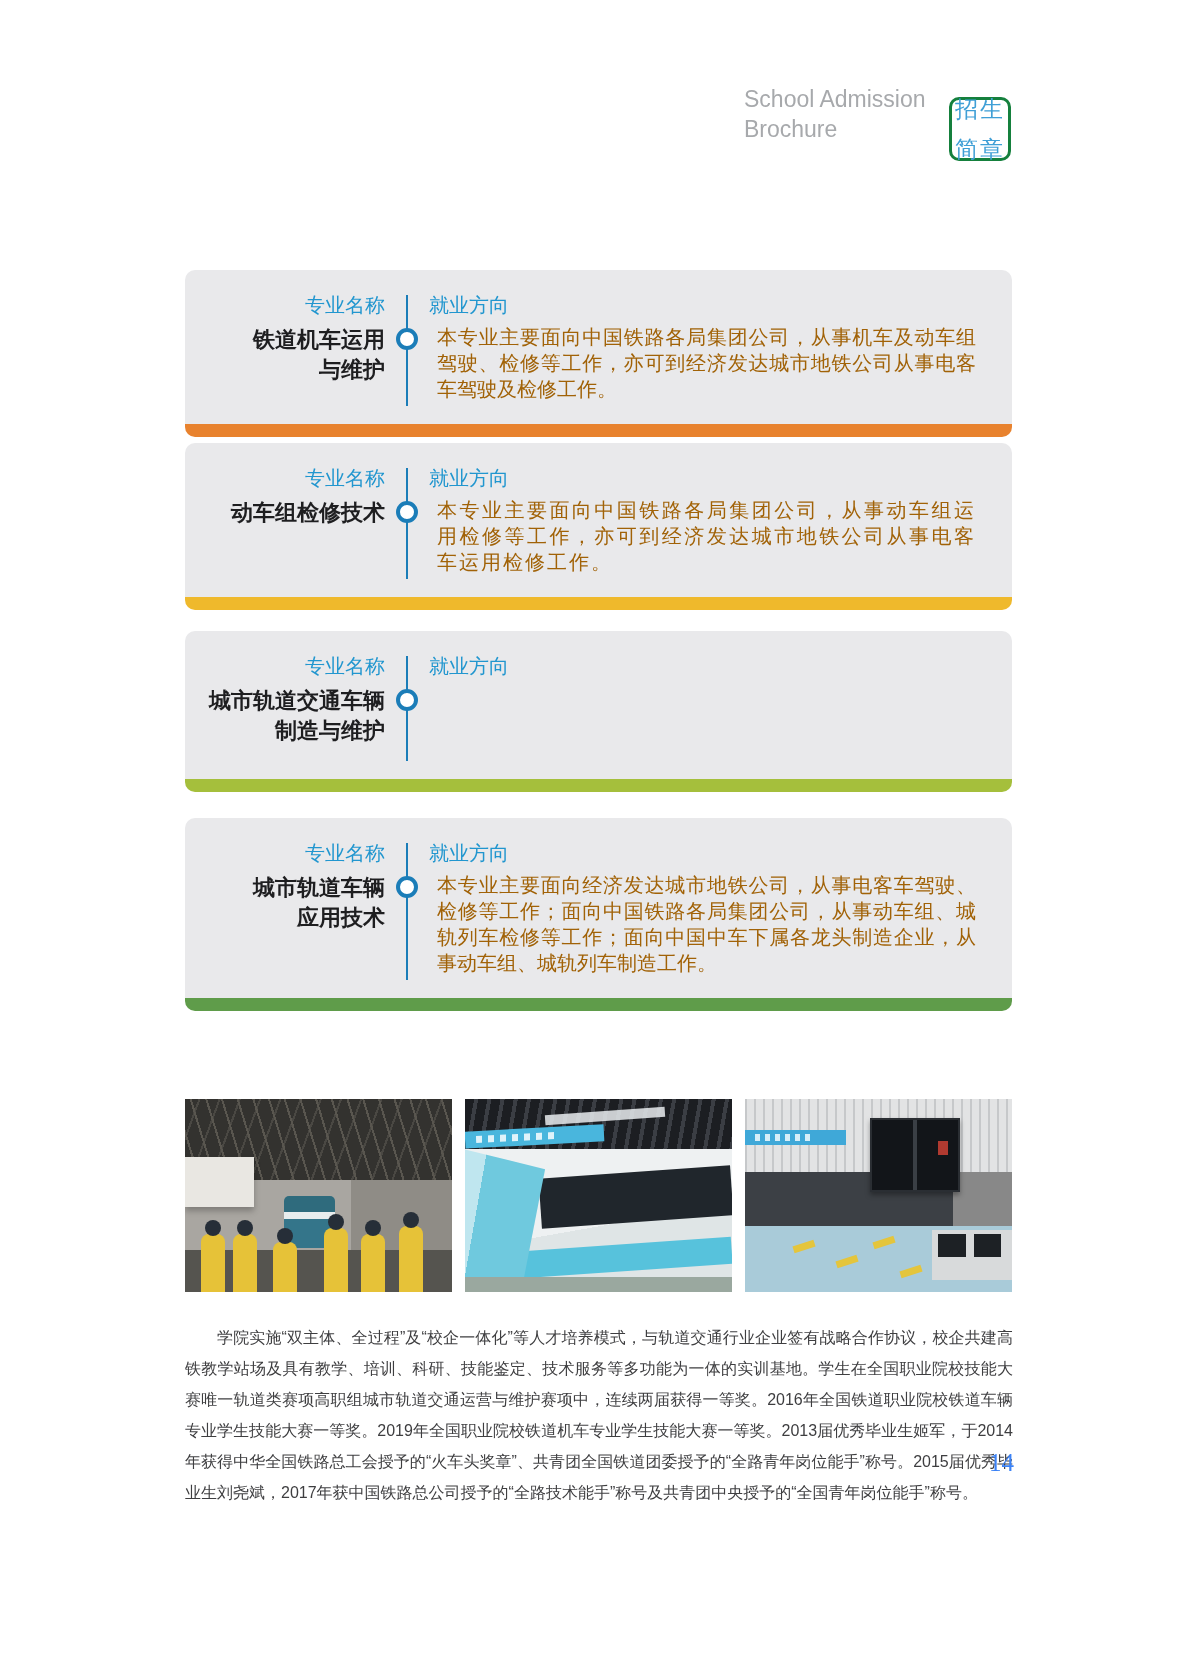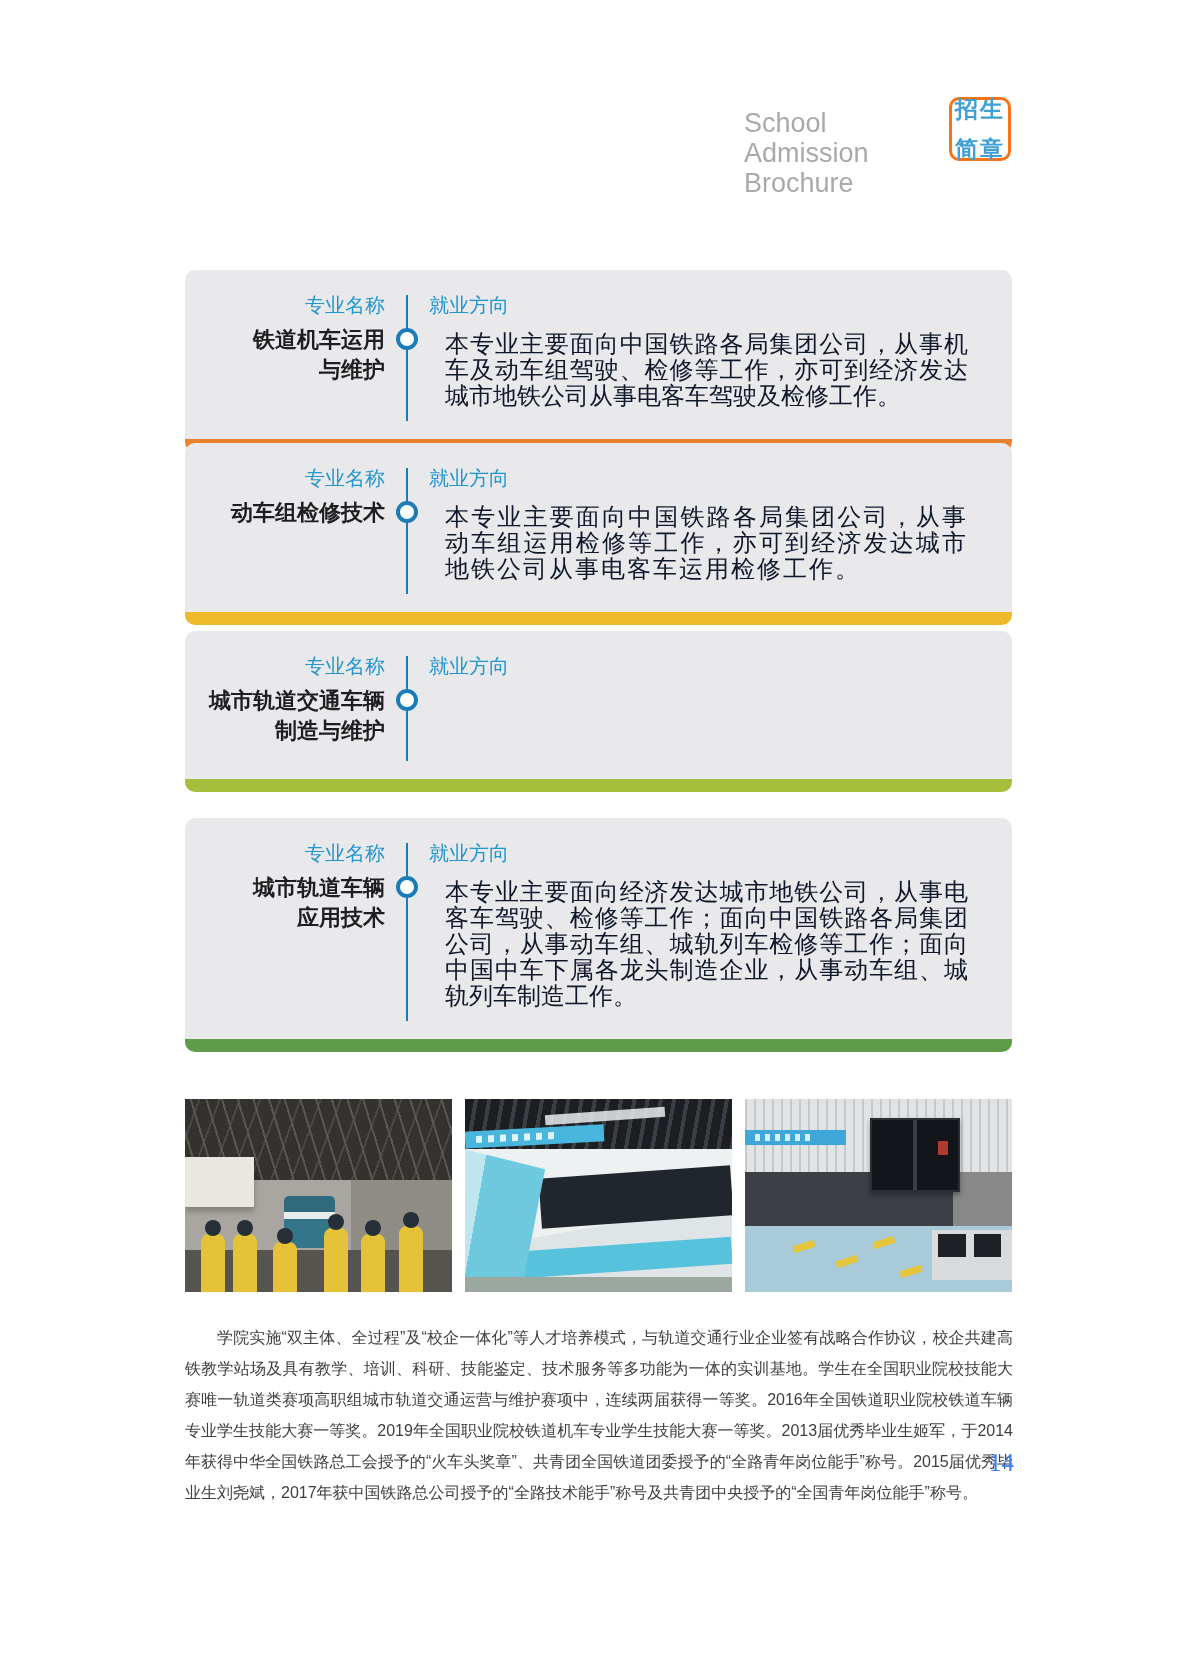--- a/index.html
+++ b/index.html
@@ -3,28 +3,28 @@
 <meta charset="utf-8">
 <style>
   html,body{margin:0;padding:0;}
   body{
     width:1184px;height:1676px;background:#ffffff;position:relative;
     font-family:"Liberation Sans","DejaVu Sans",sans-serif;
     overflow:hidden;
   }
   
   .header-title{
-    position:absolute;left:744px;top:108px;width:200px;
-    font-size:27px;line-height:30px;color:#a7a9ac;font-weight:normal;
+    position:absolute;left:744px;top:84px;width:200px;
+    font-size:23px;line-height:30px;color:#a7a9ac;font-weight:normal;
   }
   .badge{
     position:absolute;left:949px;top:97px;width:56px;height:58px;
-    border:3px solid #f97316;border-radius:10px;
+    border:3px solid #15803d;border-radius:10px;
     display:flex;flex-direction:column;align-items:center;justify-content:center;
-    color:#3f9fd6;font-weight:bold;font-size:23px;line-height:27px;letter-spacing:2px;
+    color:#3f9fd6;font-weight:normal;font-size:23px;line-height:27px;letter-spacing:2px;
     text-align:center;
     gap:13px;
   }
   
   .card{position:absolute;left:185px;width:827px;}
   .card-content{
     background:#e9e9eb;border-radius:10px 10px 0 0;
     display:flex;align-items:flex-start;
     padding:25px 8px 14px 0;box-sizing:border-box;position:relative;
   }
@@ -33,21 +33,21 @@
   .card-left .card-label{margin-bottom:10px;}
   .major{font-size:22px;font-weight:bold;color:#1e1e20;line-height:30px;}
   .card-divider{width:44px;flex:none;position:relative;align-self:stretch;}
   .vline{position:absolute;left:50%;margin-left:-1px;top:0;bottom:4px;width:2px;background:#1b7db8;}
   .vcircle{
     position:absolute;left:50%;transform:translateX(-50%);top:33px;
     width:14px;height:14px;border:4px solid #1b7db8;border-radius:50%;background:#ffffff;
   }
   .card-right{flex:1;padding-right:20px;}
   .card-right .card-label{margin-bottom:9px;}
-  .desc{font-size:24px;line-height:26px;color:#0f172a;text-align:justify;margin:16px;}
+  .desc{font-size:20px;line-height:26px;color:#a16207;text-align:justify;margin:8px;}
   .desc.spread{letter-spacing:2px;}
   .card-bar{height:13px;border-radius:0 0 10px 10px;}
   #card-0{top:270px;} #card-0 .card-content{min-height:133px;}
   #card-1{top:443px;} #card-1 .card-content{min-height:149px;}
   #card-2{top:631px;} #card-2 .card-content{min-height:148px;}
   #card-3{top:818px;} #card-3 .card-content{min-height:172px;}
   
   .photos{position:absolute;left:185px;top:1099px;width:827px;display:flex;gap:13px;}
   .photo{width:267px;height:193px;position:relative;overflow:hidden;flex:none;background:#888;}
   .abs{position:absolute;}

